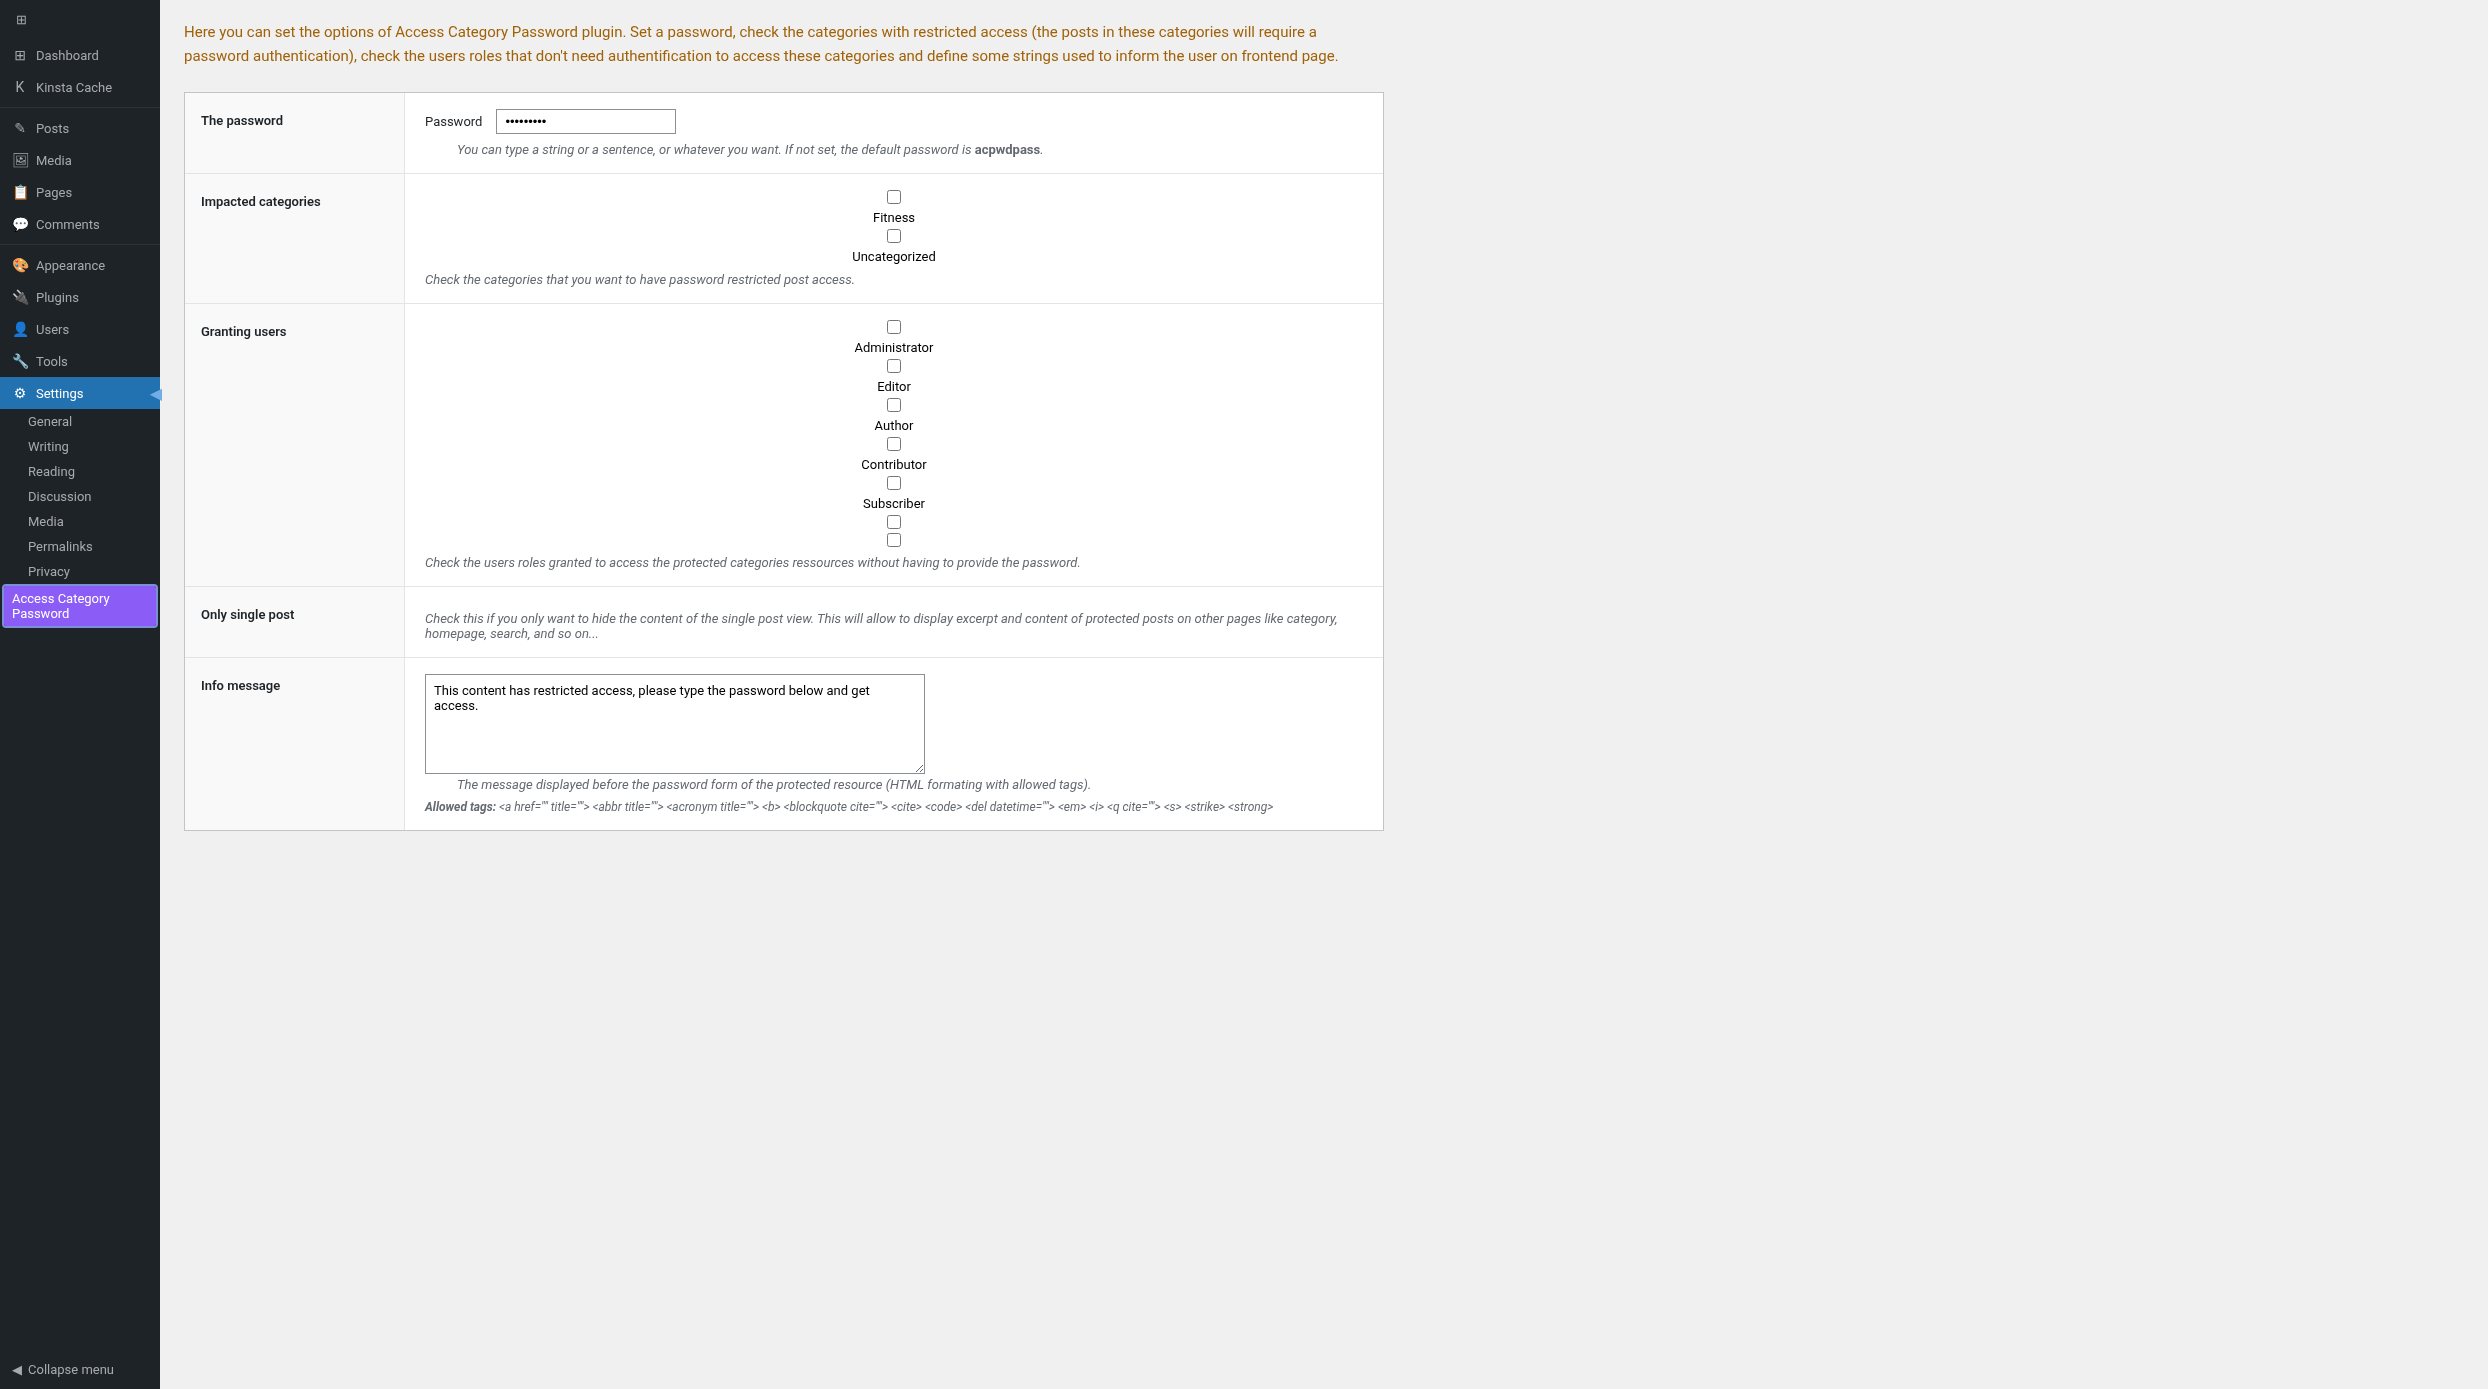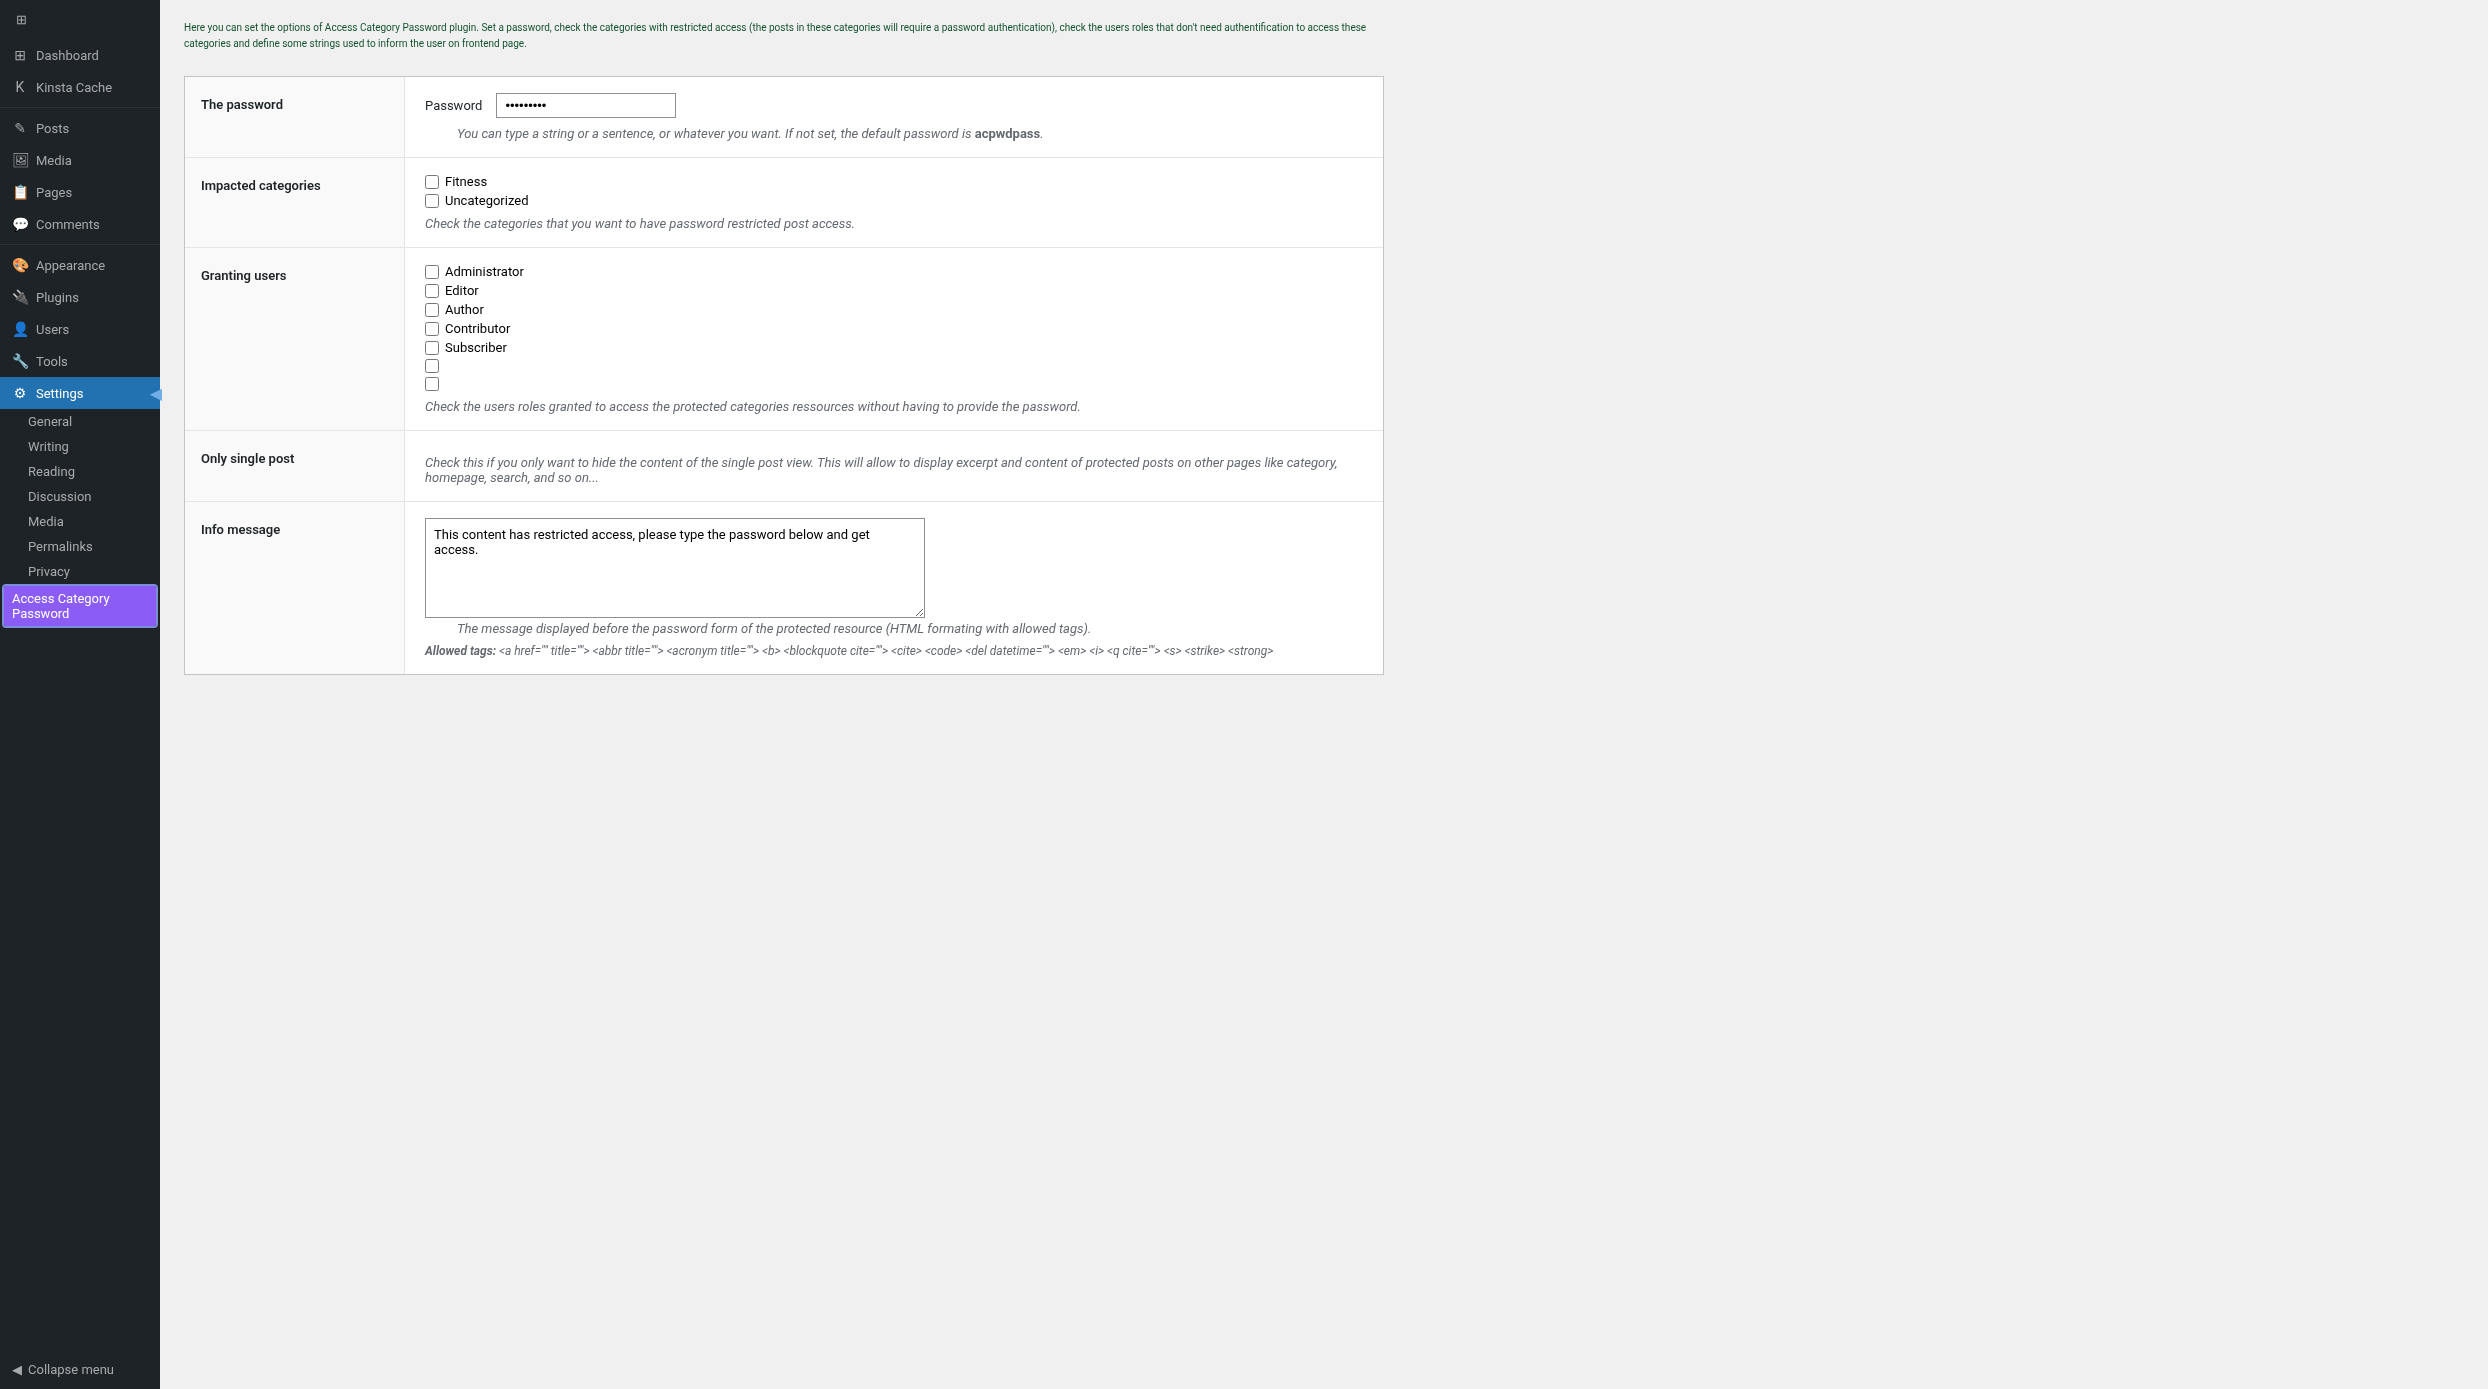--- a/index.html
+++ b/index.html
@@ -60,22 +60,22 @@
       background: #f0f0f1;
       overflow-y: auto;
     }
     .page-title {
       font-size: 22px;
       font-weight: 400;
       color: #1d2327;
       margin-bottom: 20px;
     }
     .description {
-      color: #14532d;
-      font-size: 10px;
+      color: #a16207;
+      font-size: 15px;
       line-height: 1.6;
       margin-bottom: 24px;
       max-width: 1200px;
     }
 
     
     .settings-table {
       background: #fff;
       border: 1px solid #c3c4c7;
       border-collapse: collapse;
@@ -127,20 +127,21 @@
       margin-left: 32px;
     }
     .field-hint strong { font-style: normal; }
 
     
     .checkbox-item {
       display: flex;
       align-items: center;
       gap: 6px;
       margin-bottom: 4px;
+      flex-direction: column;
     }
     .checkbox-item input[type="checkbox"] {
       width: 14px;
       height: 14px;
     }
     .checkbox-hint {
       font-style: italic;
       color: #646970;
       font-size: 13px;
       margin-top: 8px;

